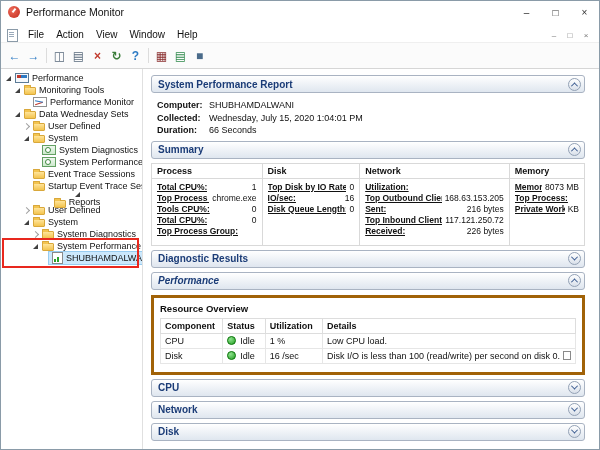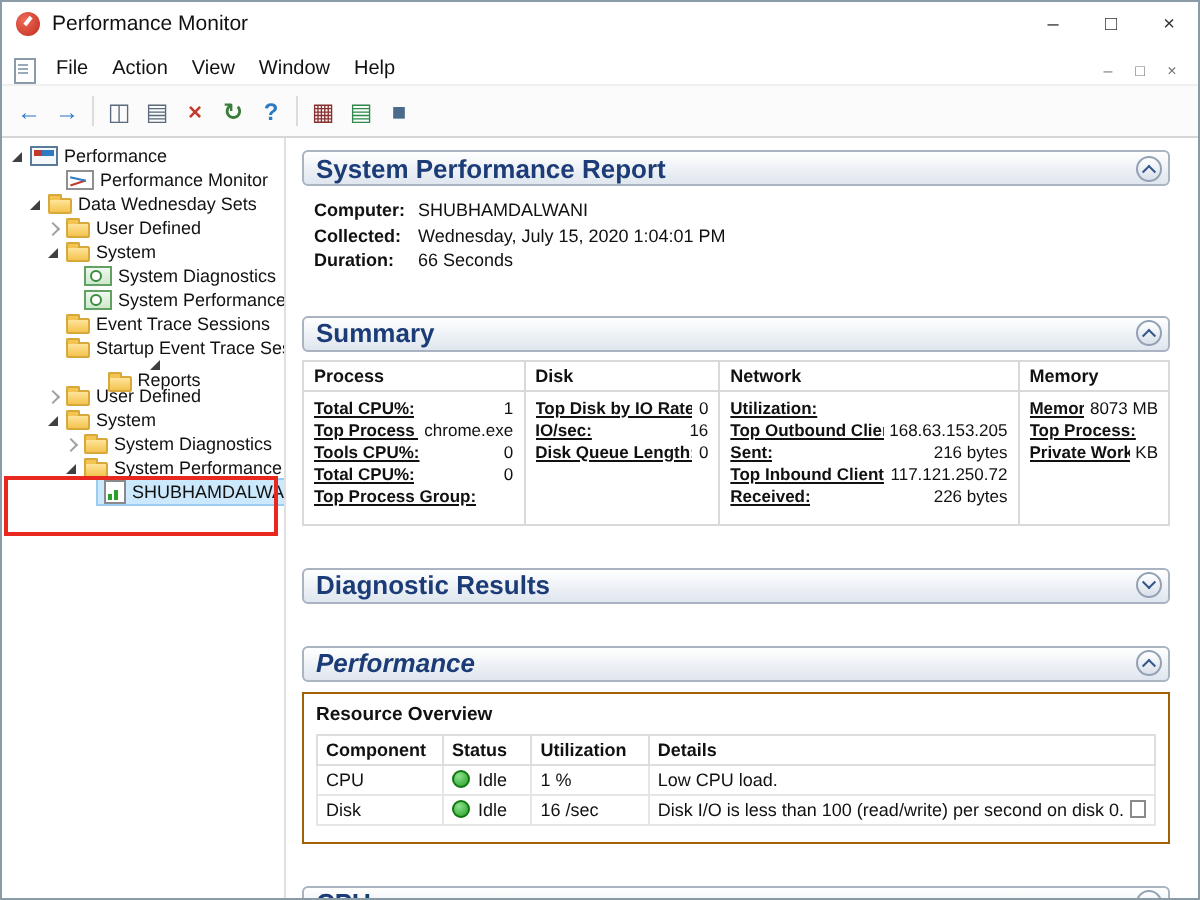--- a/index.html
+++ b/index.html
@@ -49,44 +49,44 @@
   .ico-chart::before{content:"";position:absolute;left:1px;bottom:2px;width:8px;height:1px;background:#C03A2E;transform:rotate(-18deg)}
   .ico-chart::after{content:"";position:absolute;left:1px;bottom:4px;width:8px;height:1px;background:#2E7BC4;transform:rotate(12deg)}
   .ico-sys{background:linear-gradient(180deg,#EFF8EF,#CDE9CD);border:1px solid #63A063;height:8px}
   .ico-sys::after{content:"";position:absolute;left:2px;top:1px;width:4px;height:4px;border:1px solid #3E8A3E;border-radius:50%;background:#fff}
   .ico-report{background:#fff;border:1px solid #8A8A8A;height:10px;width:9px;margin-left:1px}
   .ico-report::after{content:"";position:absolute;left:1px;bottom:1px;width:2px;height:3px;background:#2AA02A;box-shadow:3px 0 0 #2AA02A,3px -2px 0 #2AA02A}
   .annotation-box{position:absolute;left:1px;right:3px;border:2px solid var(--annotation,#E8281E);pointer-events:none;z-index:5}
 
   
   .content-panel{flex:1;min-width:0;padding:4px 14px 0 8px;overflow:hidden}
-  .section-header{height:16px;display:flex;align-items:center;border:1px solid #A9B3C2;border-radius:3px;background:linear-gradient(180deg,#FFFFFF 0%,#EDF1F6 55%,#DFE6EF 100%);padding:0 3px 0 6px;margin-top:21px}
+  .section-header{height:16px;display:flex;align-items:center;border:1px solid #A9B3C2;border-radius:3px;background:linear-gradient(180deg,#FFFFFF 0%,#EDF1F6 55%,#DFE6EF 100%);padding:0 3px 0 6px;margin-top:4px}
   .section-header.first{margin-top:2px}
-  .sh-title{flex:1;font-size:13px;font-weight:bold;color:var(--header-text,#1B3C77)}
+  .sh-title{flex:1;font-size:10px;font-weight:bold;color:var(--header-text,#1B3C77)}
   .sh-title.italic{font-style:italic}
   .collapse-btn{width:13px;height:13px;border-radius:50%;border:1px solid #93A1B5;background:linear-gradient(180deg,#fff,#D9E0EA);display:flex;align-items:center;justify-content:center;flex:none;box-sizing:border-box}
   .chev{width:4px;height:4px;border-left:1.4px solid #34568C;border-top:1.4px solid #34568C}
   .chev.up{transform:rotate(45deg) translate(1px,1px)}
   .chev.down{transform:rotate(225deg) translate(1px,1px)}
 
   .report-info{margin:6px 0 0 6px}
   .info-row{display:flex;font-size:9px;line-height:12.5px}
   .info-label{font-weight:bold;width:52px;flex:none}
 
   .summary-table{width:100%;border-collapse:collapse;margin-top:4px;table-layout:fixed}
   .summary-table th{font-size:9px;text-align:left;font-weight:bold;border:1px solid #D9D9D9;padding:2px 5px;background:#fff}
   .summary-table th:nth-child(1){width:23%}
   .summary-table th:nth-child(2){width:20%}
   .summary-table th:nth-child(3){width:32%}
   .summary-table td{border:1px solid #D9D9D9;vertical-align:top;padding:3px 5px 8px}
   .kv{display:flex;justify-content:space-between;align-items:baseline;line-height:11px;font-size:8.5px}
   .kv .k{font-weight:bold;text-decoration:underline;margin-right:3px;white-space:nowrap;overflow:hidden}
   .kv .v{white-space:nowrap}
 
-  .resource-box{border:1px solid #a16207;margin-top:5px;padding:3px 6px 8px}
+  .resource-box{border:3px solid #a16207;margin-top:5px;padding:3px 6px 8px}
   .ro-title{font-size:9.5px;font-weight:bold;padding:2px 0 4px}
   .ro-table{width:100%;border-collapse:collapse}
   .ro-table th{font-size:9px;text-align:left;border:1px solid #DDDDDD;padding:2px 4px;background:#fff}
   .ro-table th:nth-child(1){width:64px}
   .ro-table th:nth-child(2){width:54px}
   .ro-table th:nth-child(3){width:66px}
   .ro-table td{font-size:9px;border:1px solid #E6E6E6;padding:2px 4px;white-space:nowrap;overflow:hidden}
   .status-dot{display:inline-block;width:7px;height:7px;border-radius:50%;background:radial-gradient(circle at 35% 30%,#8FE28F,var(--status-ok,#23A022));border:1px solid #117711;margin-right:4px;vertical-align:-1px}
   .note-icon{display:inline-block;width:6px;height:7px;border:1px solid #8A8A8A;background:#fff;margin-left:3px;vertical-align:-1px}
 </style>
@@ -139,20 +139,29 @@
   <div class="main">
 
     <div class="tree-panel">
         <div class="tree-row" style="padding-left: 2px;">
           <span class="tree-arrow">
             <span class="arr-exp"></span>
           </span>
           <span class="node">
             <span class="ico ico-monitor"></span>
             <span class="tree-label">Performance</span>
+          </span>
+        </div>
+        <div class="tree-row" style="padding-left: 11px;">
+          <span class="tree-arrow">
+            <span class="arr-exp"></span>
+          </span>
+          <span class="node">
+            <span class="ico ico-folder"></span>
+            <span class="tree-label">Monitoring Tools</span>
           </span>
         </div>
         <div class="tree-row" style="padding-left: 20px;">
           <span class="tree-arrow"></span>
           <span class="node">
             <span class="ico ico-chart"></span>
             <span class="tree-label">Performance Monitor</span>
           </span>
         </div>
         <div class="tree-row" style="padding-left: 11px;">

